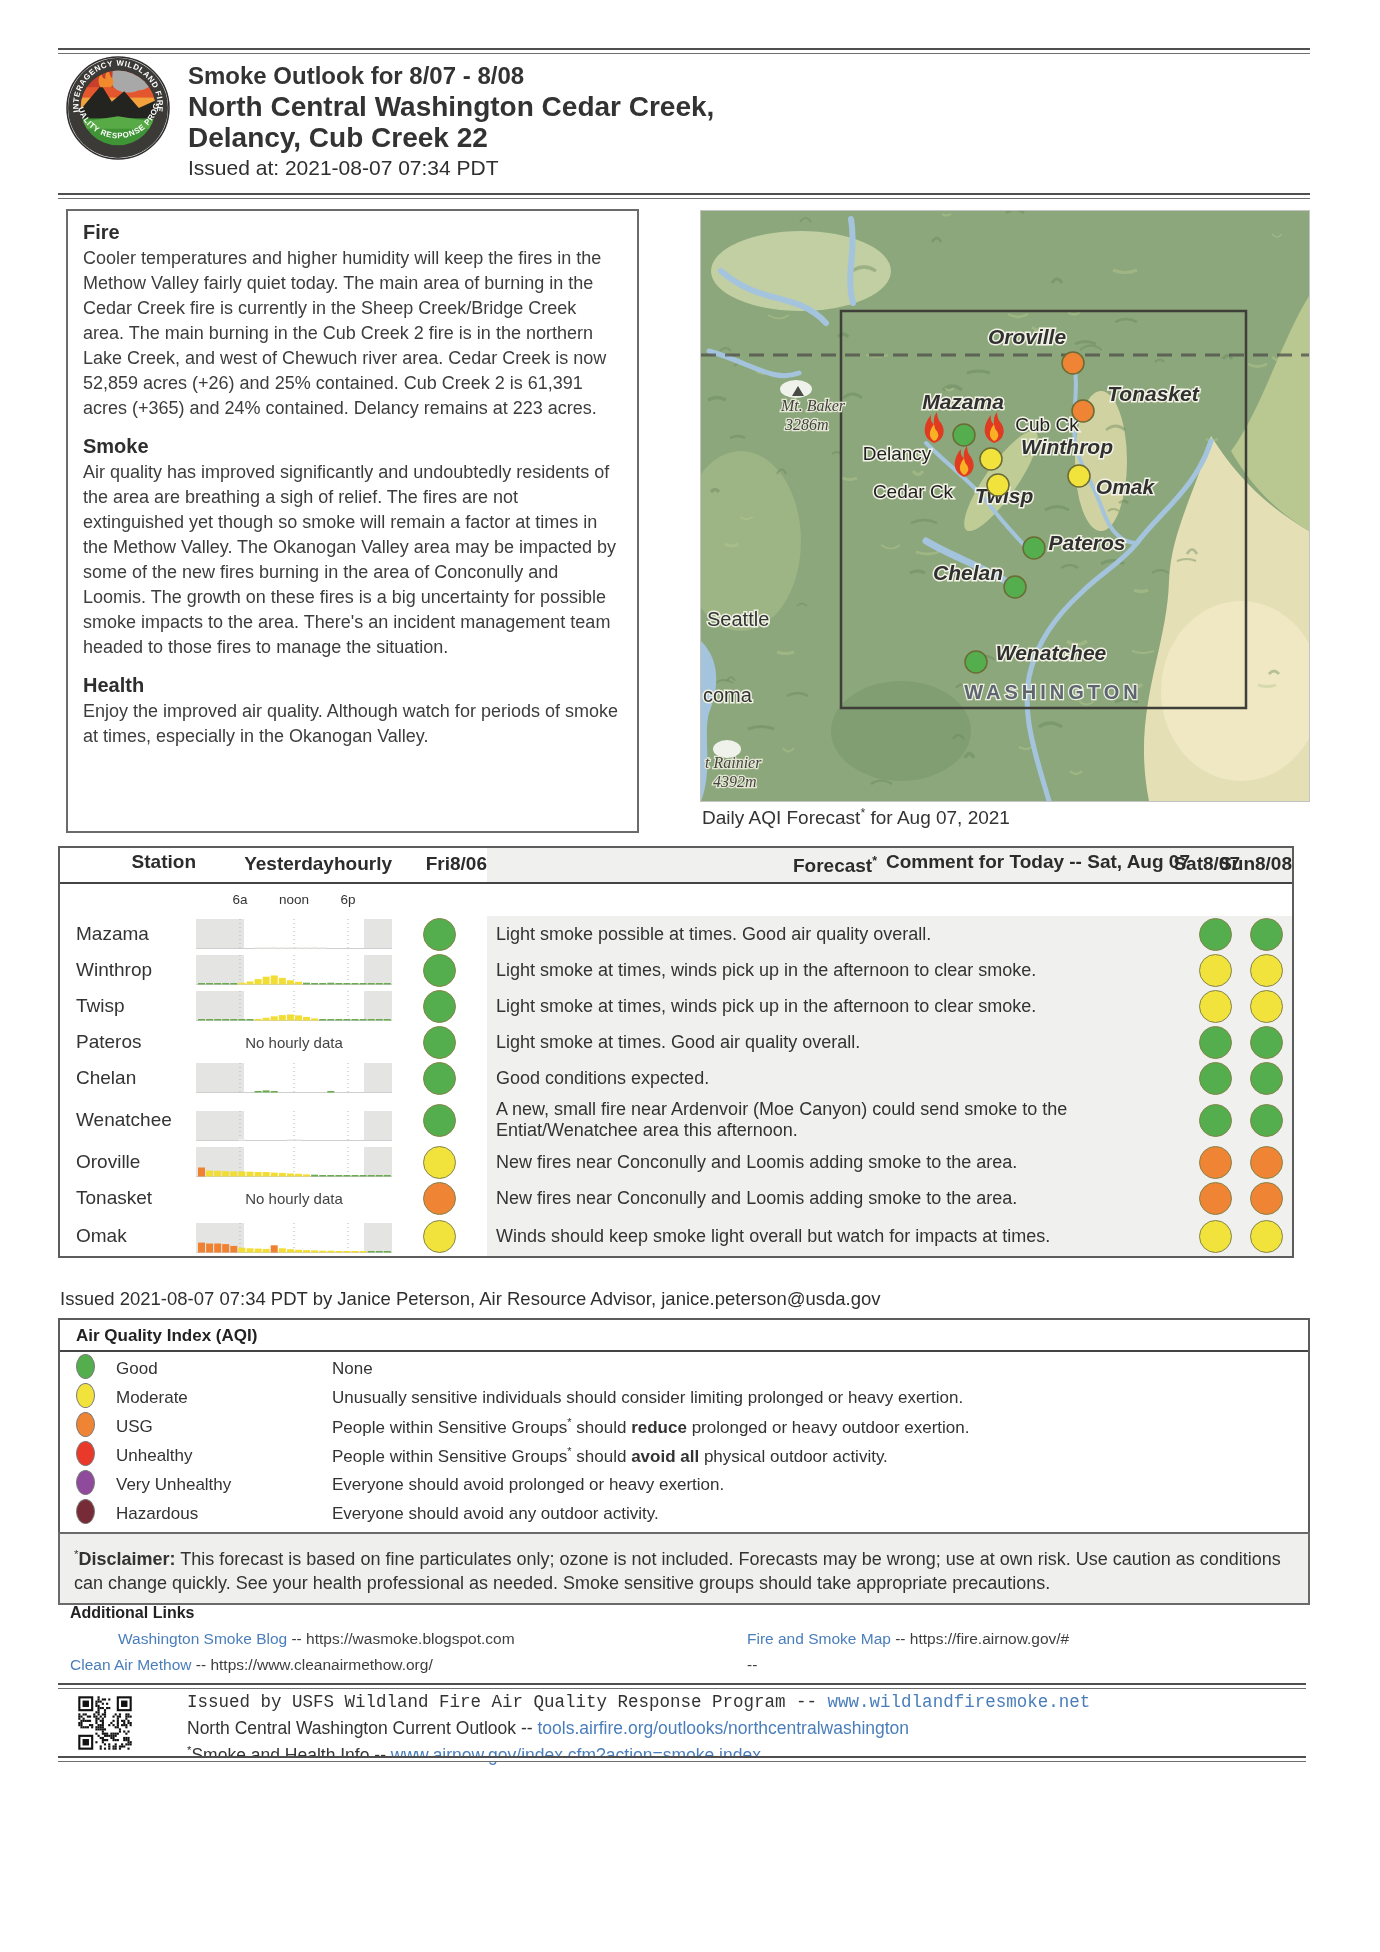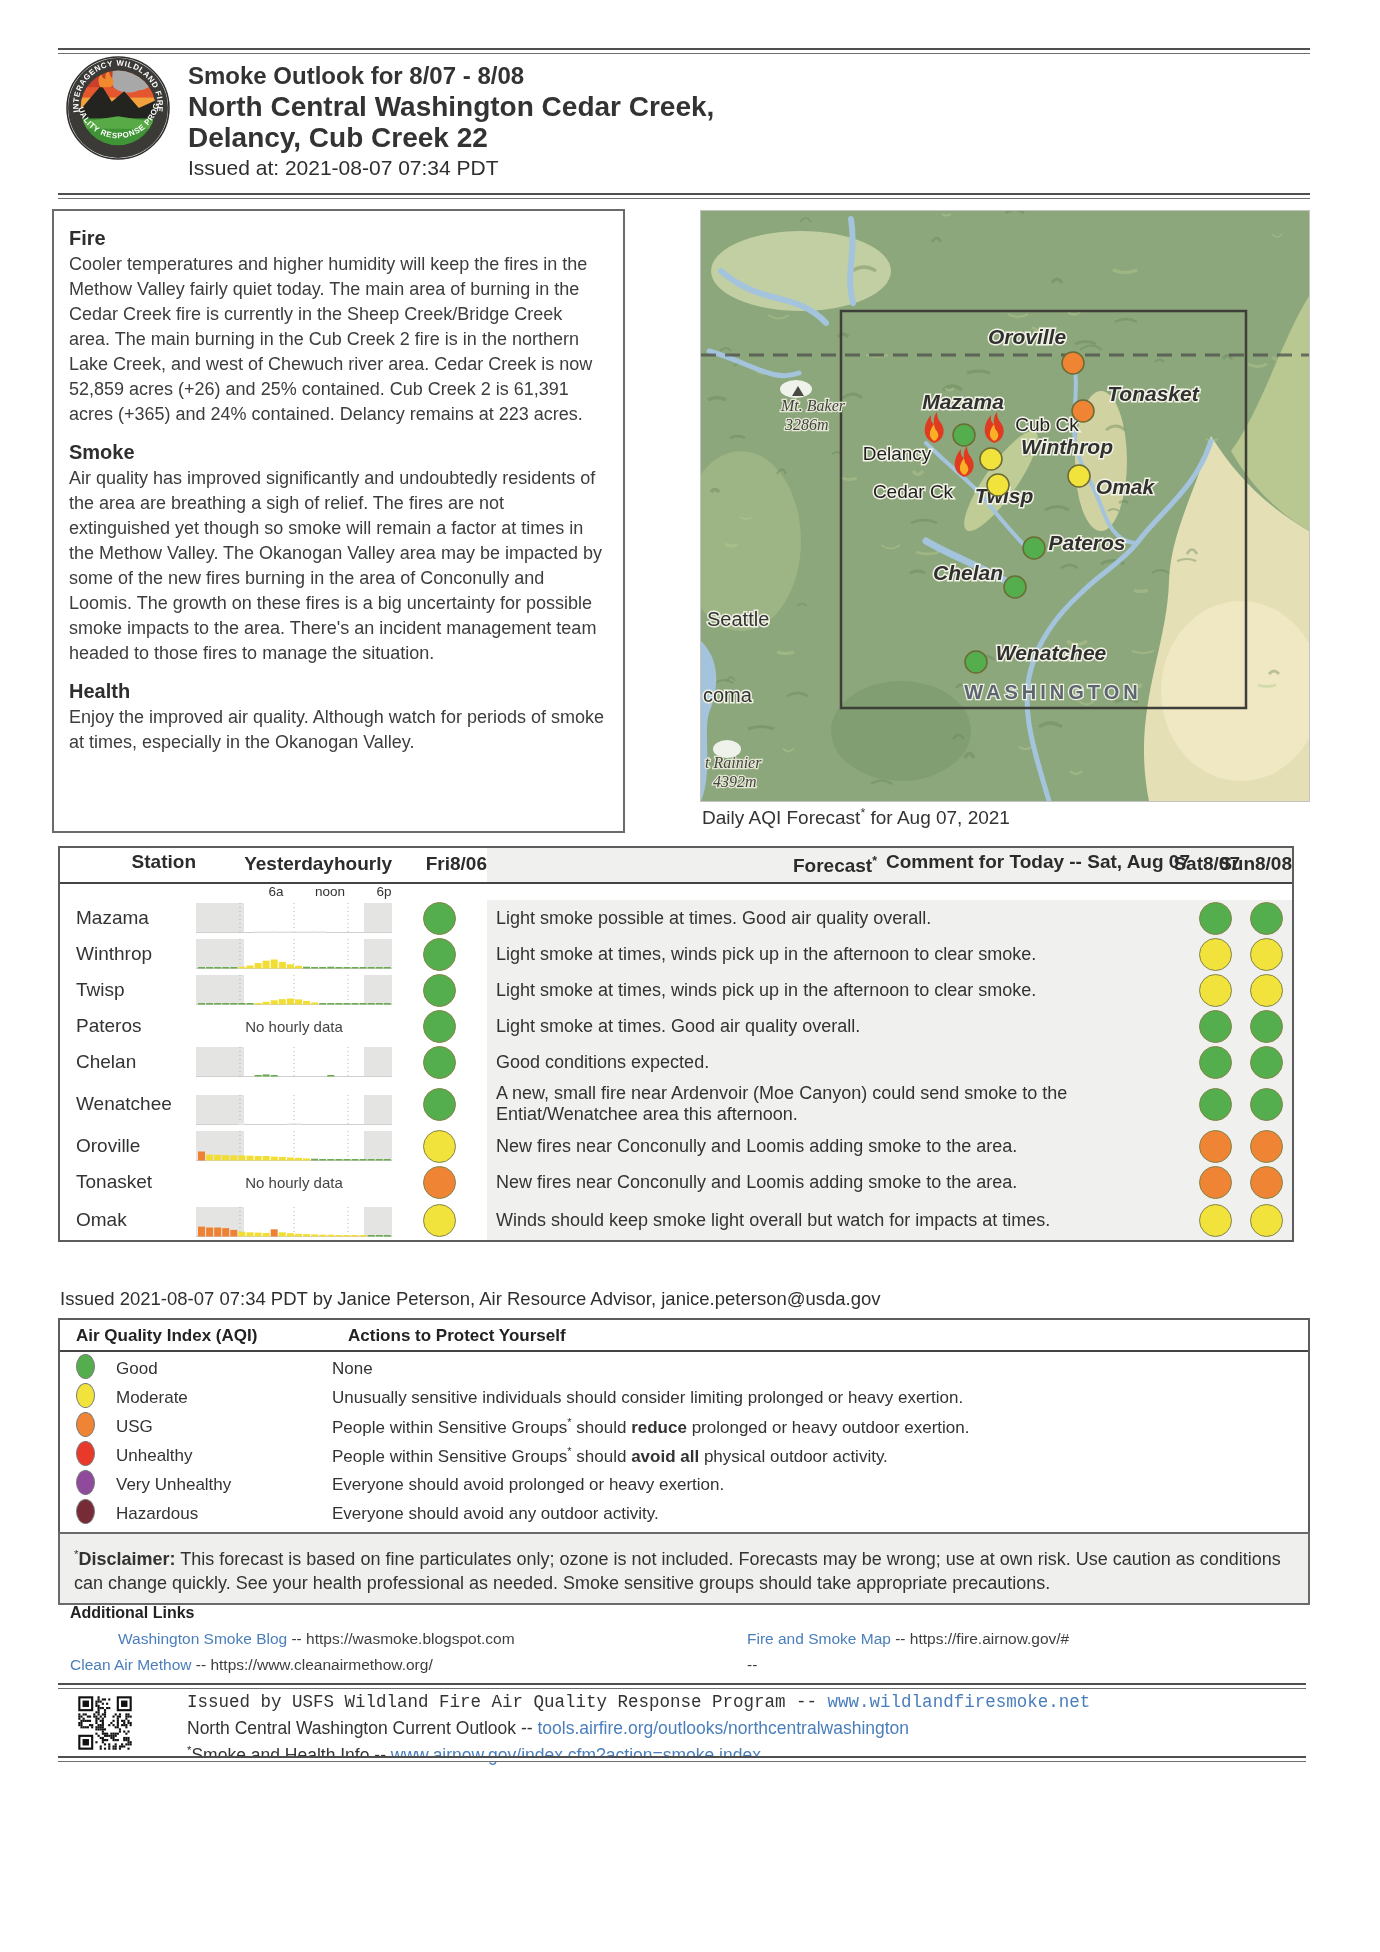--- a/index.html
+++ b/index.html
@@ -7,22 +7,22 @@
         font-family:"Liberation Sans",sans-serif;color:#3b3b3b;overflow:hidden;}
   .abs{position:absolute;}
   .dblrule{position:absolute;left:58px;width:1252px;height:3px;
            border-top:2px solid #4f4f4f;border-bottom:1px solid #6f6f6f;background:#fff;}
   
   .titleblock{position:absolute;left:188px;top:60px;width:660px;}
   .doc-title{font-size:24px;font-weight:bold;color:#333;line-height:31px;}
   .doc-subtitle{font-size:28px;font-weight:bold;color:#333;line-height:31px;width:640px;}
   .doc-issued{font-size:21px;color:#2f2f2f;line-height:30px;}
   
-  .leftbox{position:absolute;left:52px;top:209px;width:573px;height:624px;
-           border:2px solid #6b6b6b;box-sizing:border-box;padding:16px 15px;overflow:hidden;}
+  .leftbox{position:absolute;left:66px;top:209px;width:573px;height:624px;
+           border:2px solid #6b6b6b;box-sizing:border-box;padding:10px 15px;overflow:hidden;}
   .sec-h{font-size:20px;font-weight:bold;color:#2e2e2e;margin:8px 0 2px 0;}
   .sec-b{font-size:18px;line-height:25px;color:#3d3d3d;}
   
   .mapwrap{position:absolute;left:700px;top:210px;width:608px;height:590px;border:1px solid #c3c3c3;box-sizing:content-box;}
   .map-caption{position:absolute;left:702px;top:806px;font-size:19px;color:#333;}
   
   .ftable{position:absolute;left:58px;top:846px;width:1232px;border:2px solid #5c5c5c;background:#fff;}
   .fgrid{display:grid;grid-template-columns:136px 196px 95px 703px 50px 52px;}
   .fhead{border-bottom:2px solid #444;}
   .fhead .hc{display:flex;flex-direction:row;justify-content:flex-end;
@@ -296,21 +296,21 @@
       <div class="hc ctr gray">
         <span>Sat</span>
         <span>8/07</span>
       </div>
       <div class="hc ctr gray">
         <span>Sun</span>
         <span>8/08</span>
       </div>
     </div>
     <div id="fbody">
-        <div class="fgrid frow" style="height: 16px; padding-left: 36px;">
+        <div class="fgrid frow" style="height: 32px;">
           <div></div>
           <div class="sparkcell tickrow">
             <span class="tick" style="left: 44px;">6a</span>
             <span class="tick" style="left: 98px;">noon</span>
             <span class="tick" style="left: 152px;">6p</span>
           </div>
           <div></div>
           <div class="gray"></div>
           <div class="gray"></div>
           <div class="gray"></div>
@@ -639,21 +639,20 @@
           </div>
         </div>
       </div>
   </div>
 
   <div class="issuedline">Issued 2021-08-07 07:34 PDT by Janice Peterson, Air Resource Advisor, janice.peterson@usda.gov</div>
 
   <div class="aqibox">
     <div class="aqihead">
       <span>Air Quality Index (AQI)</span>
-      <span>Actions to Protect Yourself</span>
     </div>
     <div id="aqirows">
         <div class="aqirow">
           <div><span class="aqidot" style="display: inline-block; background: rgb(85, 174, 77);"></span></div>
           <div class="aqilabel">Good</div>
           <div class="aqiaction"><span>None</span></div>
         </div>
         <div class="aqirow">
           <div><span class="aqidot" style="display: inline-block; background: rgb(242, 227, 60);"></span></div>
           <div class="aqilabel">Moderate</div>

